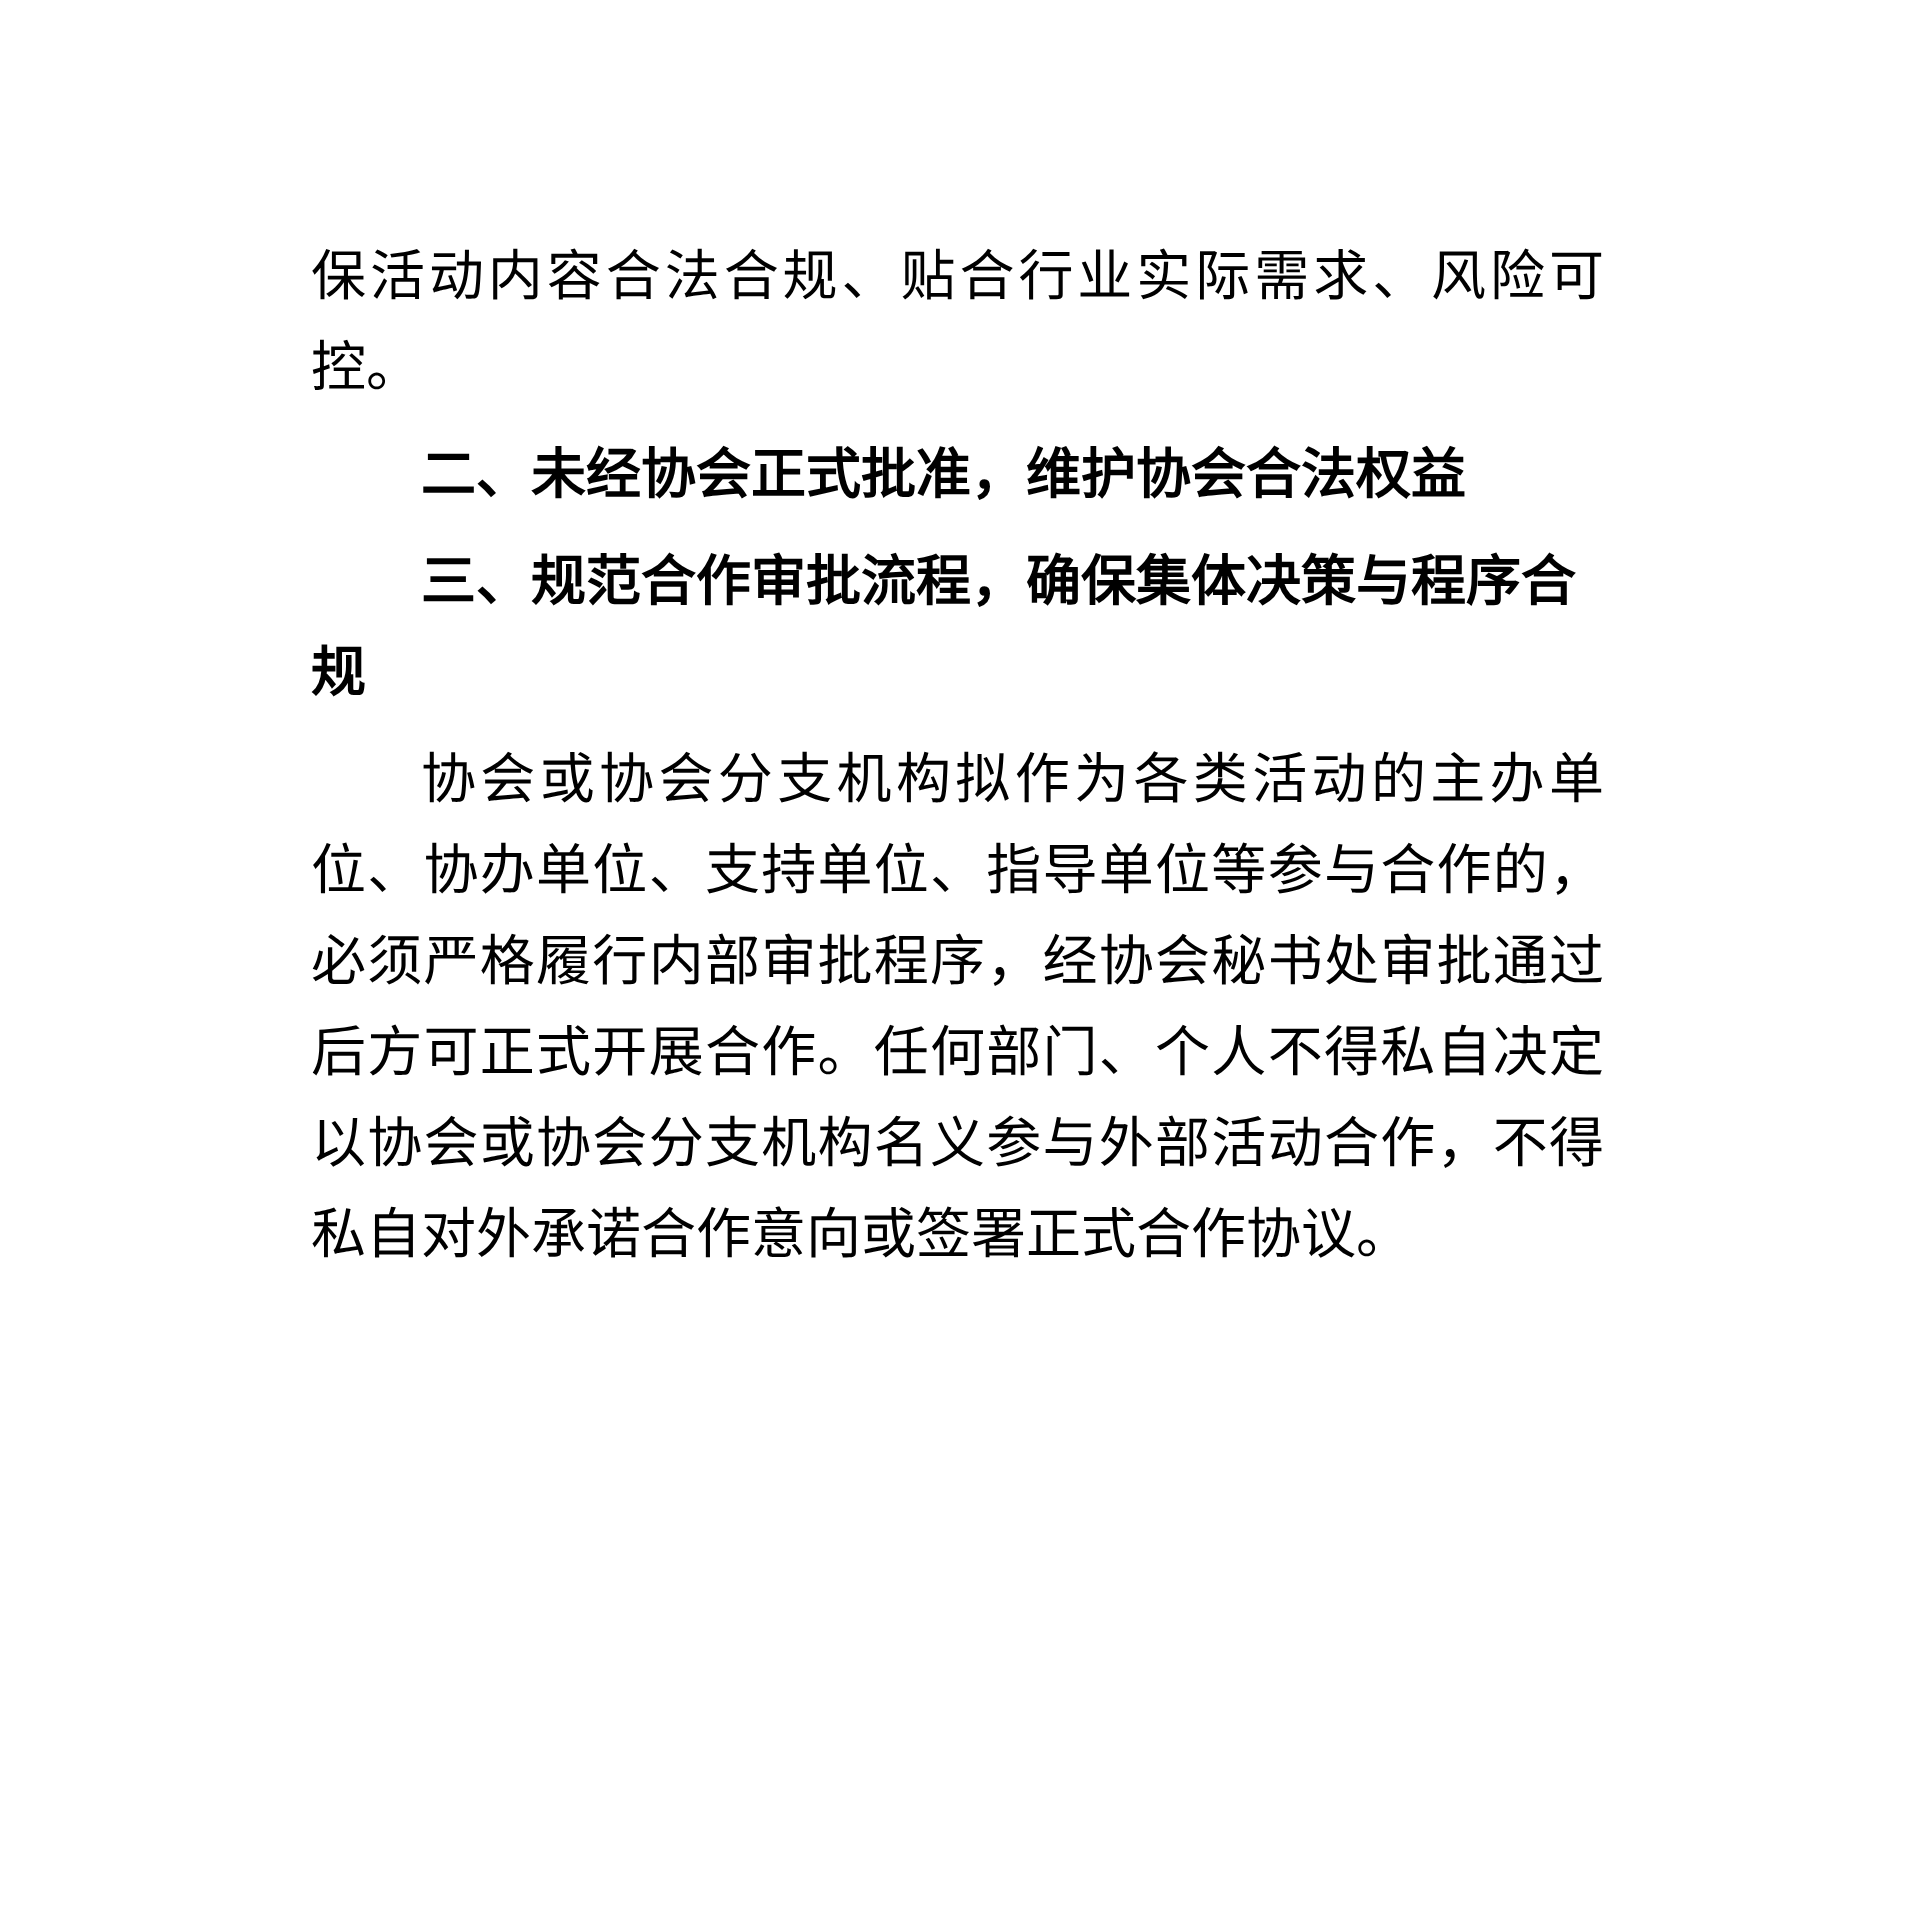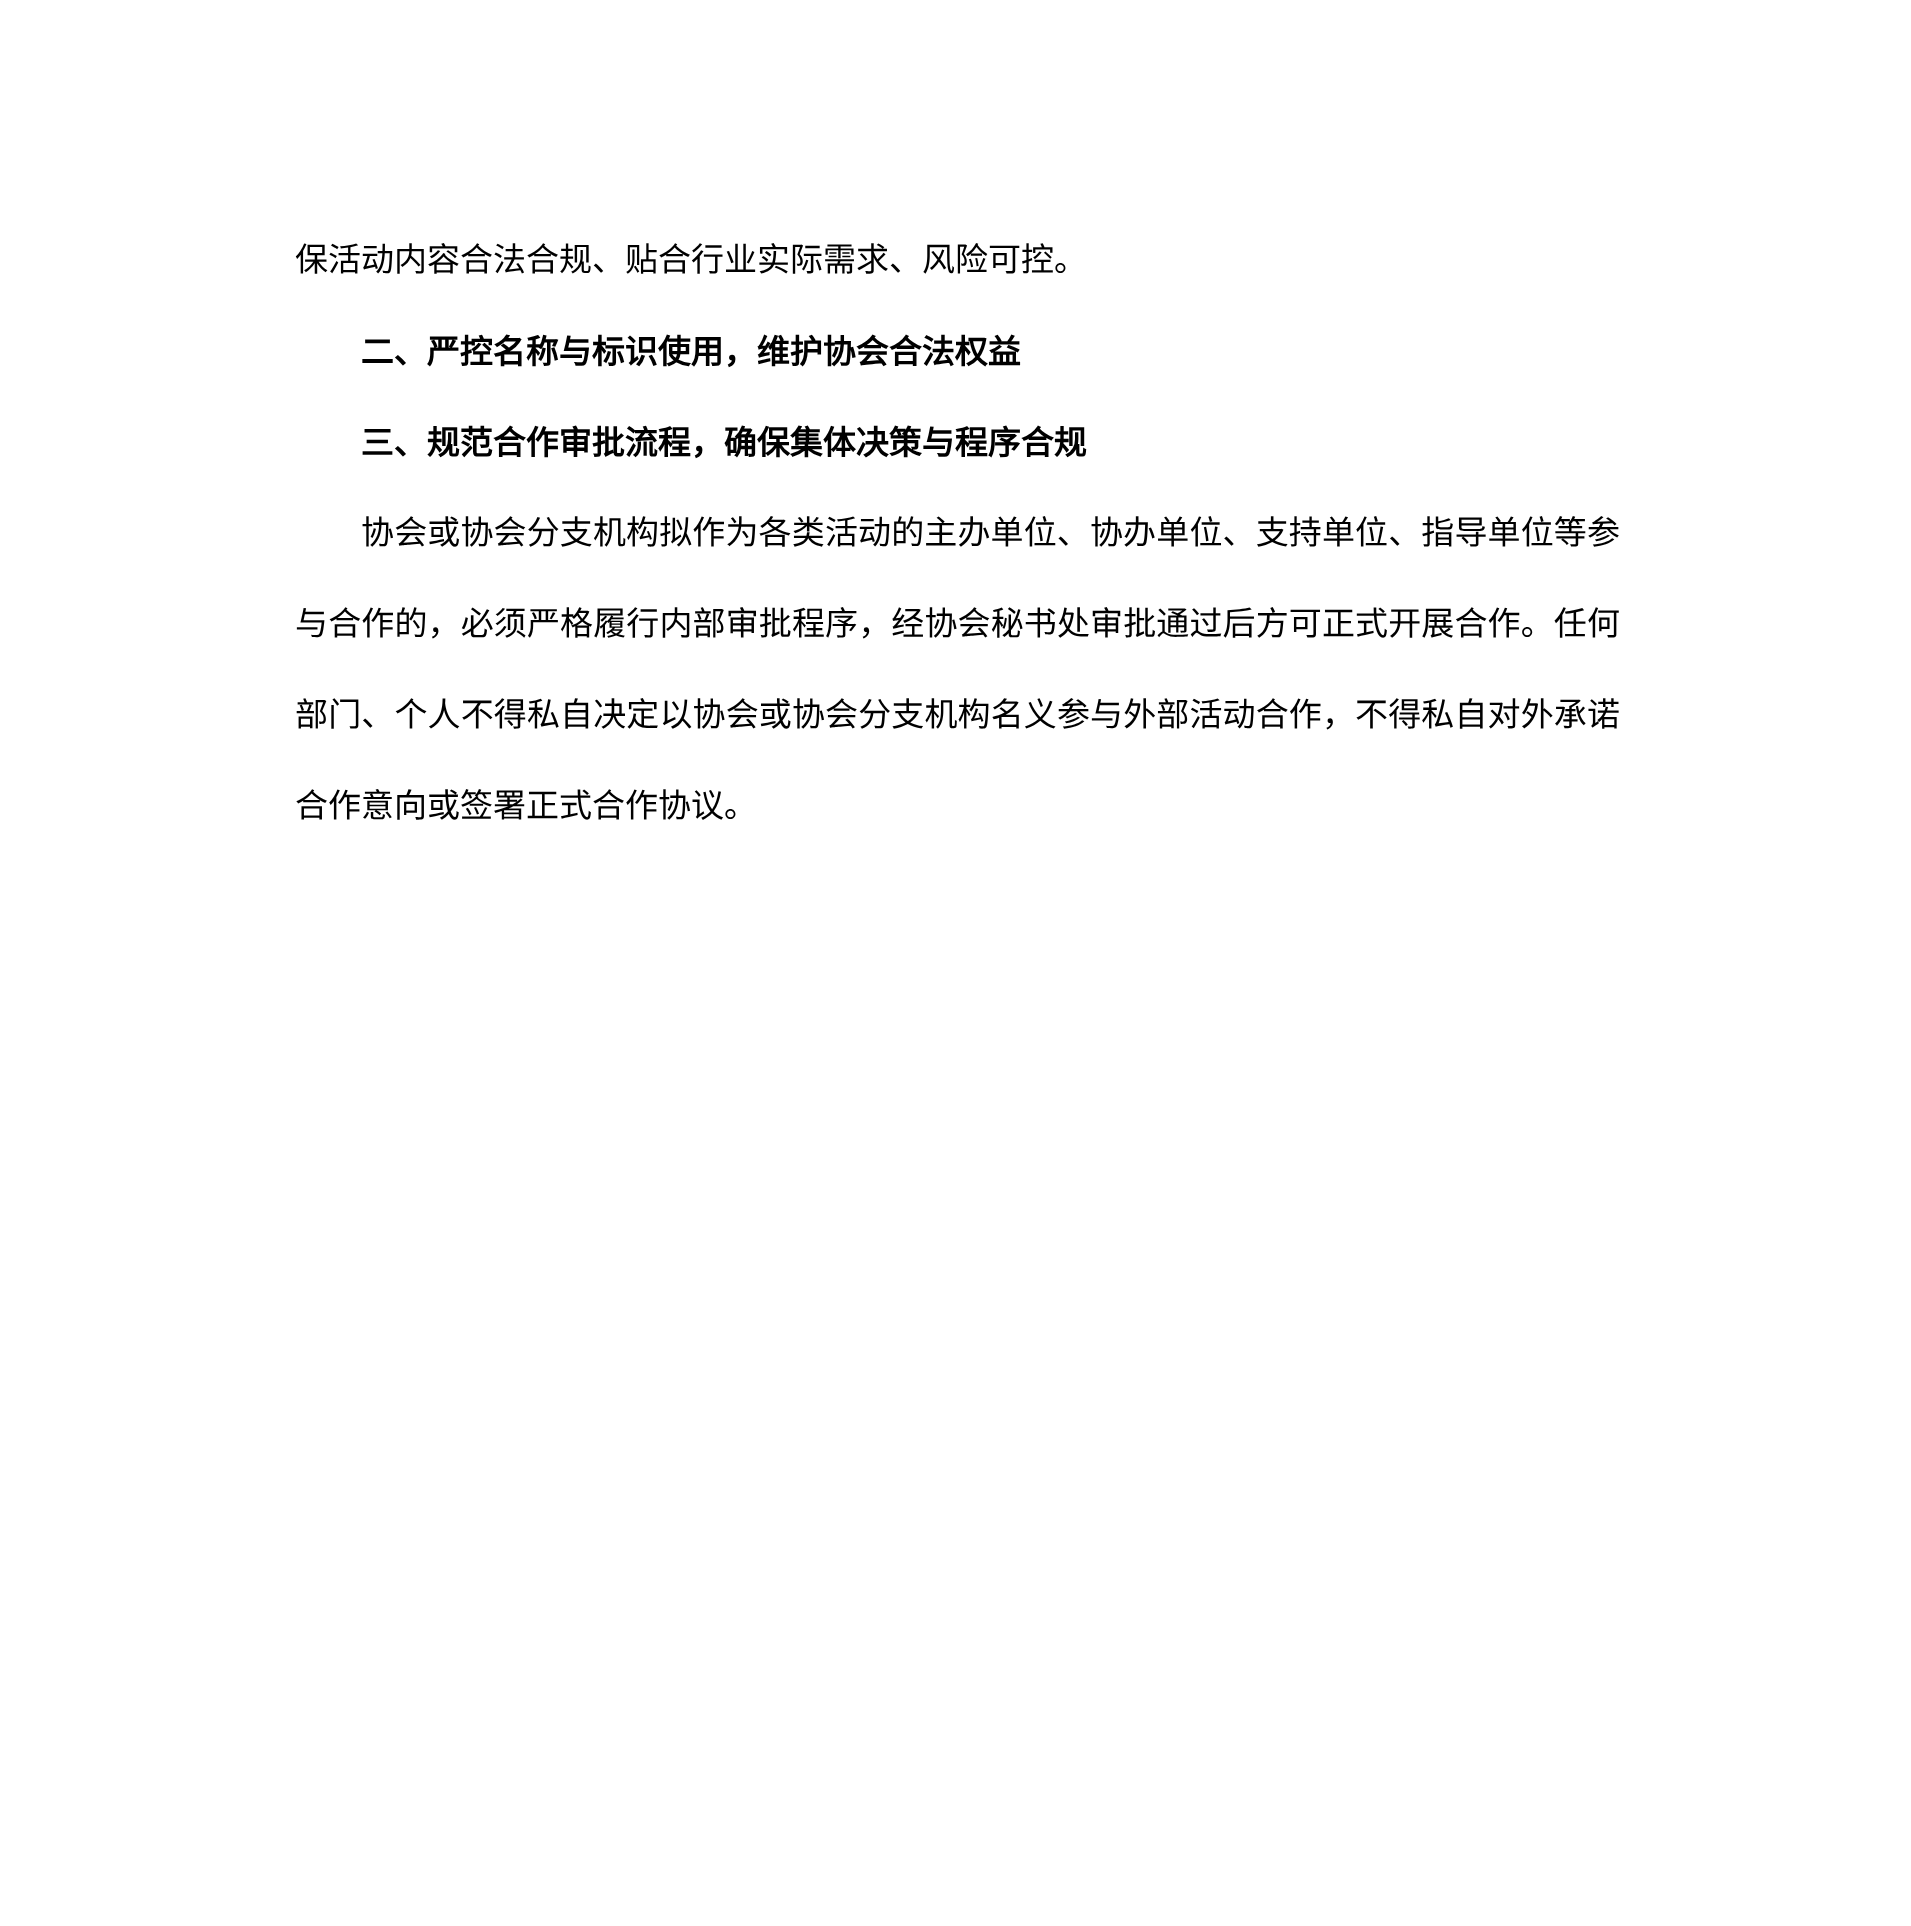--- a/index.html
+++ b/index.html
@@ -16,24 +16,24 @@
     overflow: hidden;
     color: #000000;
   }
   .content {
     position: absolute;
     left: 295px;
     top: 215px;
     width: 1325px;
   }
   .para {
-    margin: 0;
+    margin: 16px;
     padding: 0;
     font-family: "Liberation Serif", "DejaVu Serif", serif;
-    font-size: 33px;
+    font-size: 55px;
     line-height: 91px;
     text-align: justify;
     text-justify: inter-character;
     text-indent: 2em;
     letter-spacing: 0;
     word-break: normal;
     overflow-wrap: break-word;
   }
   .para.no-indent {
     text-indent: 0;
@@ -43,20 +43,20 @@
     font-weight: bold;
     text-align: left;
   }
 </style>
 </head>
 <body>
 
 <div class="page">
   <div class="content">
     <p class="para no-indent">保活动内容合法合规、贴合行业实际需求、风险可控。</p>
-    <p class="para heading">二、严控名称与标识使用，维护协会合法权益</p>
+    <p class="para heading">二、未经协会正式批准，维护协会合法权益</p>
     <p class="para heading">三、规范合作审批流程，确保集体决策与程序合规</p>
     <p class="para">协会或协会分支机构拟作为各类活动的主办单位、协办单位、支持单位、指导单位等参与合作的，必须严格履行内部审批程序，经协会秘书处审批通过后方可正式开展合作。任何部门、个人不得私自决定以协会或协会分支机构名义参与外部活动合作，不得私自对外承诺合作意向或签署正式合作协议。</p>
 
   </div>
 
 </div>
 
 
 </body></html>

